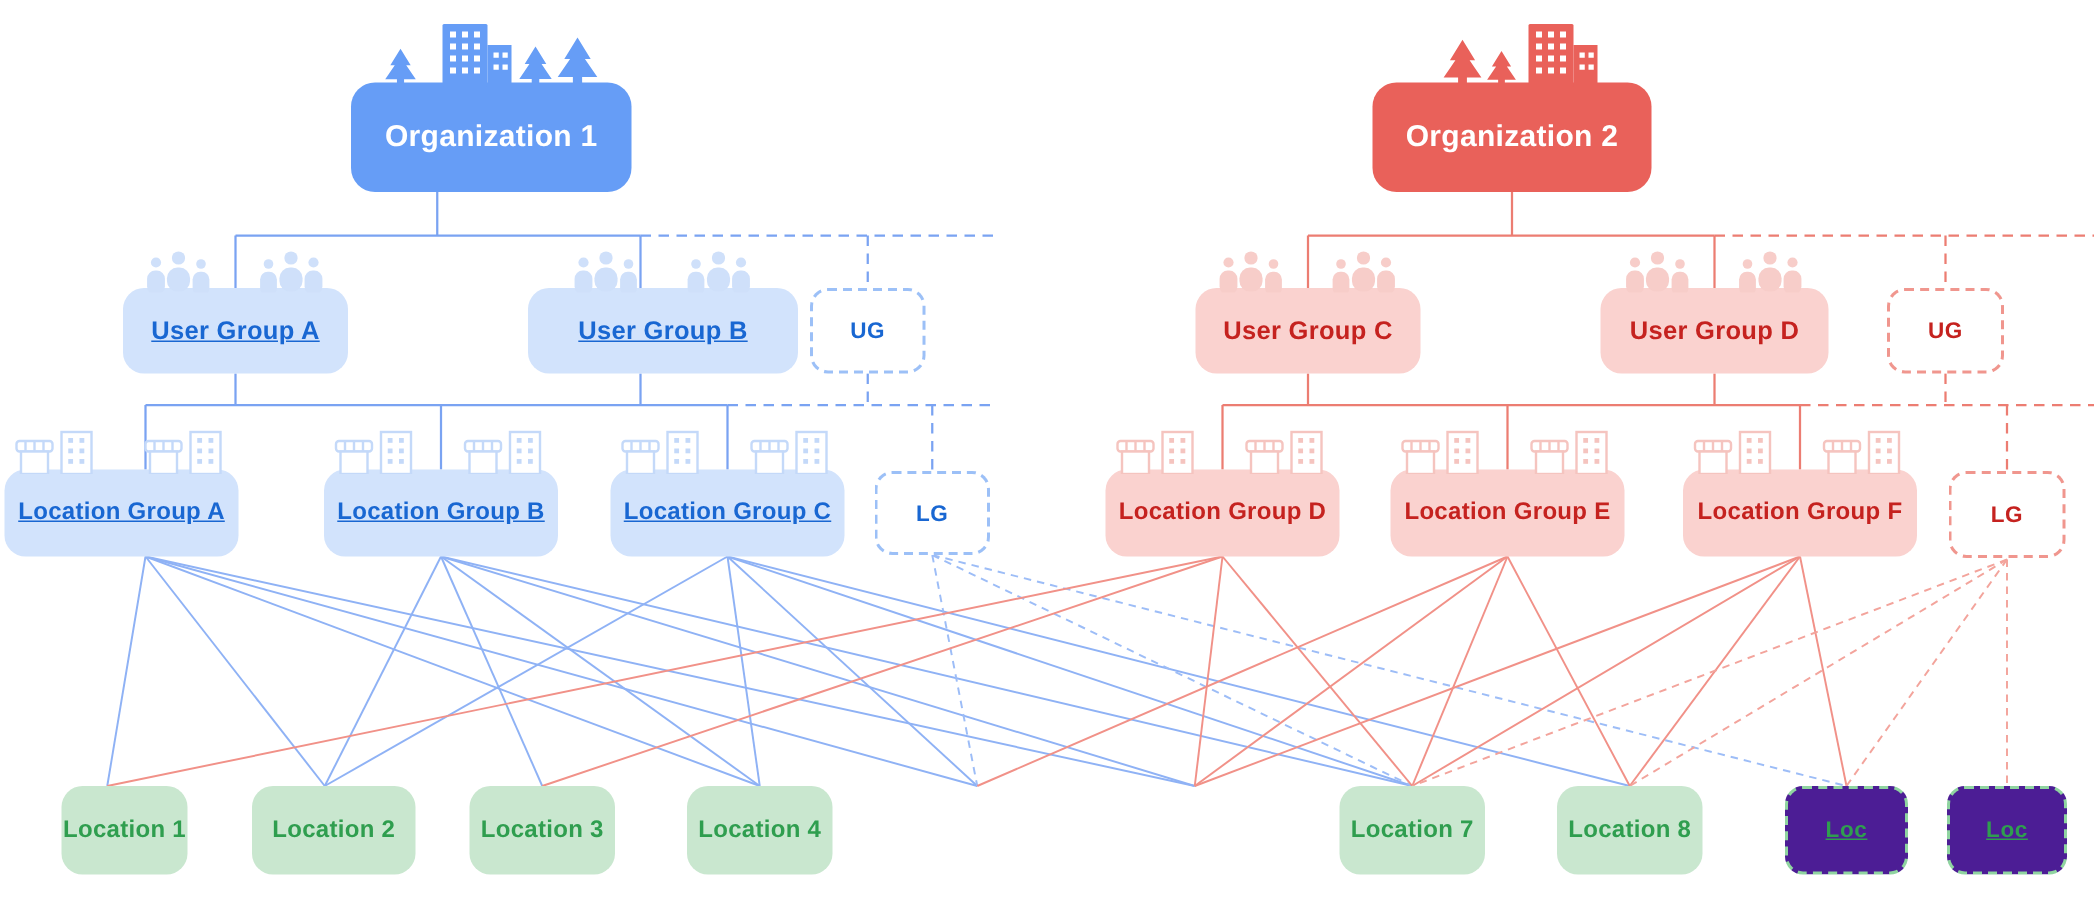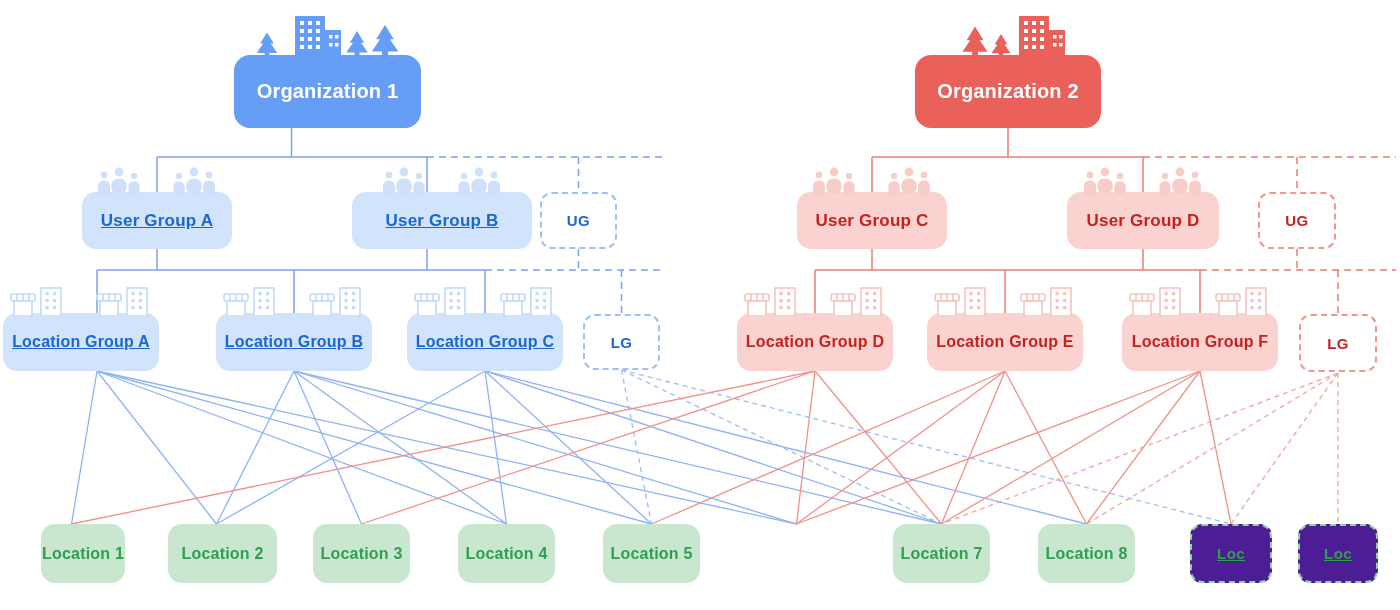--- a/index.html
+++ b/index.html
@@ -384,23 +384,20 @@
     </div>
   <div class="node lite-green sz-loc" style="left:168px;top:524px;width:109px;height:59px">
     <span>Location 2</span>
     </div>
   <div class="node lite-green sz-loc" style="left:313px;top:524px;width:97px;height:59px">
     <span>Location 3</span>
     </div>
   <div class="node lite-green sz-loc" style="left:458px;top:524px;width:97px;height:59px">
     <span>Location 4</span>
     </div>
-  <div class="node lite-green sz-loc" style="left:603px;top:524px;width:97px;height:59px">
-    <span>Location 5</span>
-    </div>
   <div class="node lite-green sz-loc" style="left:893px;top:524px;width:97px;height:59px">
     <span>Location 7</span>
     </div>
   <div class="node lite-green sz-loc" style="left:1038px;top:524px;width:97px;height:59px">
     <span>Location 8</span>
     </div>
   <div class="node dash-green sz-code" style="left:1190px;top:524px;width:82px;height:59px">
     <span>Loc</span>
     </div>
   <div class="node dash-green sz-code" style="left:1298px;top:524px;width:80px;height:59px">

